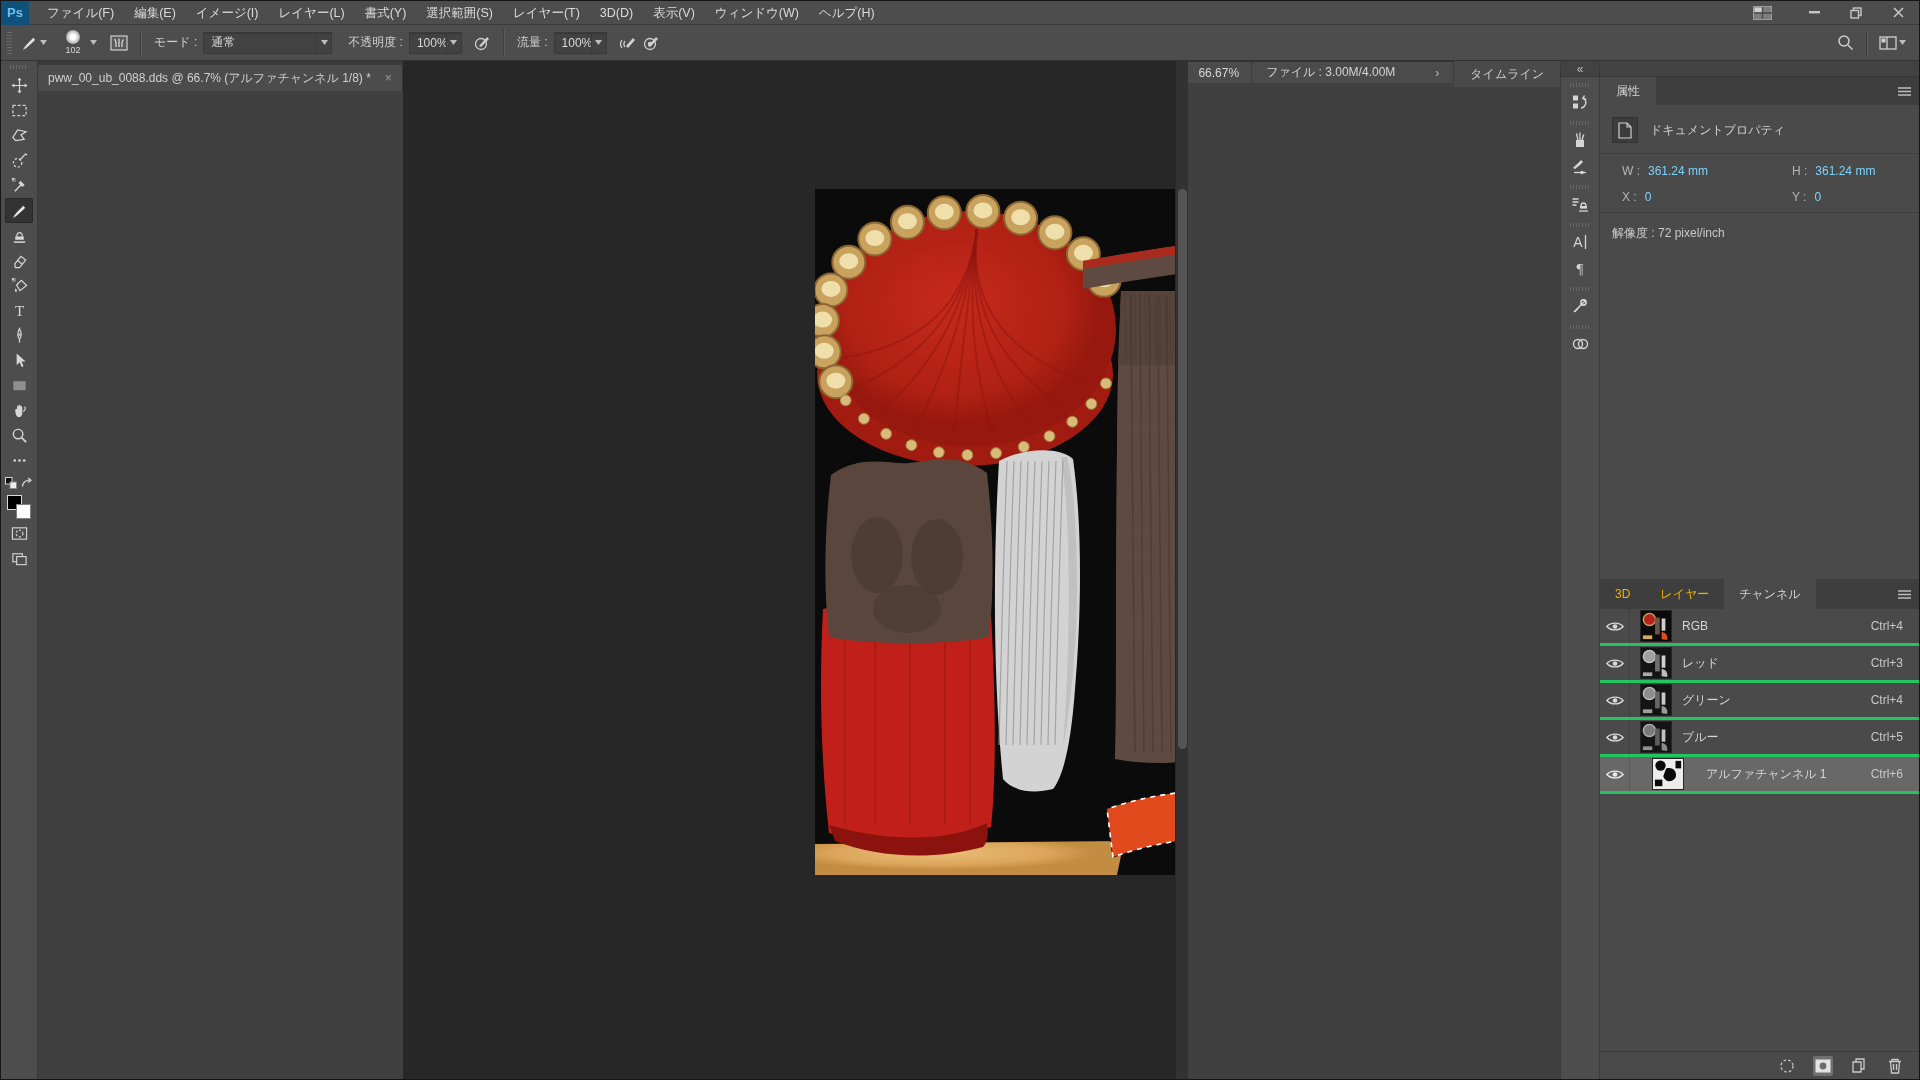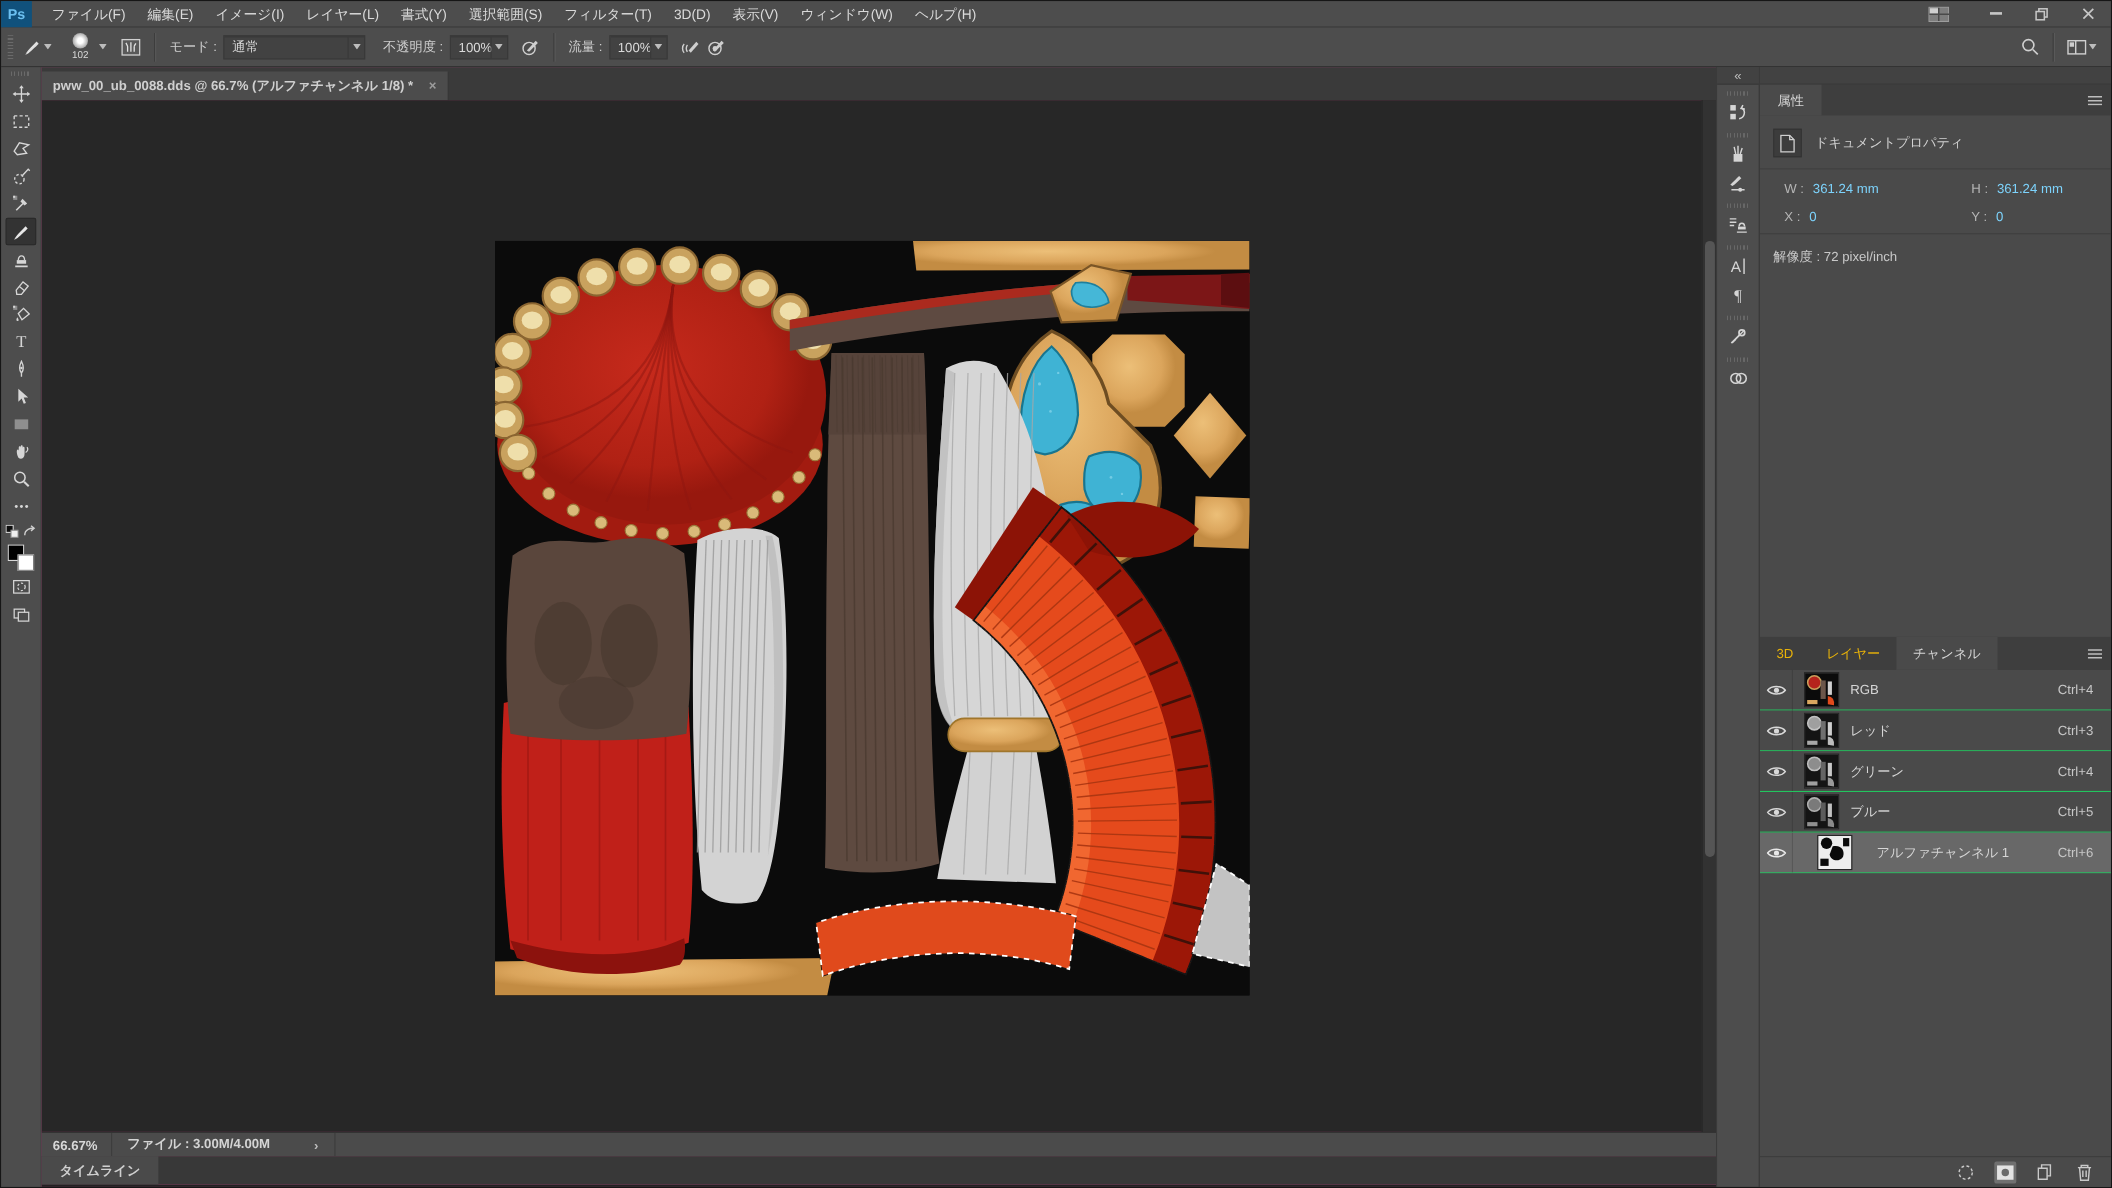--- a/index.html
+++ b/index.html
@@ -44,21 +44,21 @@
            flex-direction:column;align-items:center;padding-top:4px;flex:0 0 auto;}
   .tgrip{width:18px;height:4px;margin-bottom:4px;
          background:repeating-linear-gradient(90deg,#6a6a6a 0 1px,transparent 1px 3px);}
   .tool{width:28px;height:25px;display:flex;align-items:center;justify-content:center;border-radius:2px;}
   .tool.selected{background:#333333;box-shadow:inset 0 0 0 1px #2a2a2a;}
   .fgbg{position:relative;width:24px;height:24px;margin:6px 0 2px;}
   .fg{position:absolute;left:0;top:0;width:15px;height:15px;background:#000;border:1px solid #d9d9d9;}
   .bg{position:absolute;right:0;bottom:0;width:15px;height:15px;background:#fff;border:1px solid #7e7e7e;}
   .mini-swap{display:flex;align-items:center;gap:3px;margin-top:4px;}
   
-  .center{flex:1;display:flex;flex-direction:column;min-width:0;background:#ec4899;font-weight:bold;}
+  .center{flex:1;display:flex;flex-direction:row;min-width:0;background:#404040;}
   .tabbar{height:30px;background:#3a3a3a;display:flex;align-items:flex-end;flex:0 0 auto;}
   .doctab{height:26px;background:#4c4c4c;display:flex;align-items:center;padding:0 10px;
           border-right:1px solid #333;color:#d0d0d0;white-space:nowrap;font-size:12px;}
   .tabclose{margin-left:14px;color:#9c9c9c;font-size:12px;}
   .pasteboard{flex:1;position:relative;overflow:hidden;background:#272727;}
   .artboard{position:absolute;left:412px;top:128px;width:686px;height:686px;background:#0b0b0b;}
   .vscroll{position:absolute;right:0;top:0;bottom:0;width:13px;background:#323232;border-left:1px solid #282828;}
   .vthumb{position:absolute;left:2px;width:9px;top:128px;height:560px;background:#555;border-radius:5px;}
   .statusbar{height:22px;background:#4b4b4b;border-top:1px solid #333;display:flex;align-items:center;flex:0 0 auto;}
   .zoomlvl{padding:0 12px 0 10px;color:#d8d8d8;}
@@ -91,21 +91,21 @@
                justify-content:center;border:1px solid #333;}
   .hdiv{height:1px;background:#3f3f3f;}
   .fieldgrid{padding:10px 0 8px 22px;display:grid;grid-template-columns:170px 1fr;row-gap:12px;}
   .fpair{display:flex;gap:8px;}
   .flabel{color:#b5b5b5;}
   .fvalue{color:#7dd3fc;}
   .resrow{padding:12px 0 0 12px;color:#c9c9c9;}
   .channels{flex:1;display:flex;flex-direction:column;min-height:0;}
   .chtabs{height:30px;background:#3e3e3e;display:flex;align-items:stretch;}
   .chtab{padding:0 15px;display:flex;align-items:center;}
-  .chrow{height:37px;display:flex;align-items:center;background:#4a4a4a;border-bottom:1px solid #22c55e;}
+  .chrow{height:37px;display:flex;align-items:center;background:#4a4a4a;border-bottom:3px solid #22c55e;}
   .chrow.selected{background:#686868;gap:12px;}
   .eyecell{width:30px;height:100%;display:flex;align-items:center;justify-content:center;
            border-right:1px solid #404040;}
   .chrow.selected .eyecell{border-right-color:#585858;}
   .thumb{width:32px;height:32px;margin:0 10px;border:1px solid #262626;flex:0 0 auto;}
   .chname{flex:1;color:#d6d6d6;}
   .chkey{padding-right:16px;color:#c7c7c7;}
   .chfiller{flex:1;background:#4a4a4a;}
   .chfooter{height:28px;border-top:1px solid #3c3c3c;display:flex;align-items:center;
             justify-content:flex-end;gap:16px;padding-right:14px;background:#4a4a4a;}
@@ -123,21 +123,21 @@
 
   <header class="titlebar">
     <div class="pslogo">Ps</div>
     <nav class="menus">
       <span class="menu">ファイル(F)</span>
       <span class="menu">編集(E)</span>
       <span class="menu">イメージ(I)</span>
       <span class="menu">レイヤー(L)</span>
       <span class="menu">書式(Y)</span>
       <span class="menu">選択範囲(S)</span>
-      <span class="menu">フィルター(T)</span>
+      <span class="menu">レイヤー(T)</span>
       <span class="menu">3D(D)</span>
       <span class="menu">表示(V)</span>
       <span class="menu">ウィンドウ(W)</span>
       <span class="menu">ヘルプ(H)</span>
     </nav>
     <div class="tspacer"></div>
     <div class="wbtn wsgrid">
       <svg class="icon" width="19" height="14" viewBox="0 0 19 14">
           <rect x="0.5" y="0.5" width="18" height="13" fill="#7d7d7d" stroke="#9d9d9d"></rect>
           <rect x="1.5" y="1.5" width="7.5" height="5" fill="#cfcfcf"></rect>

